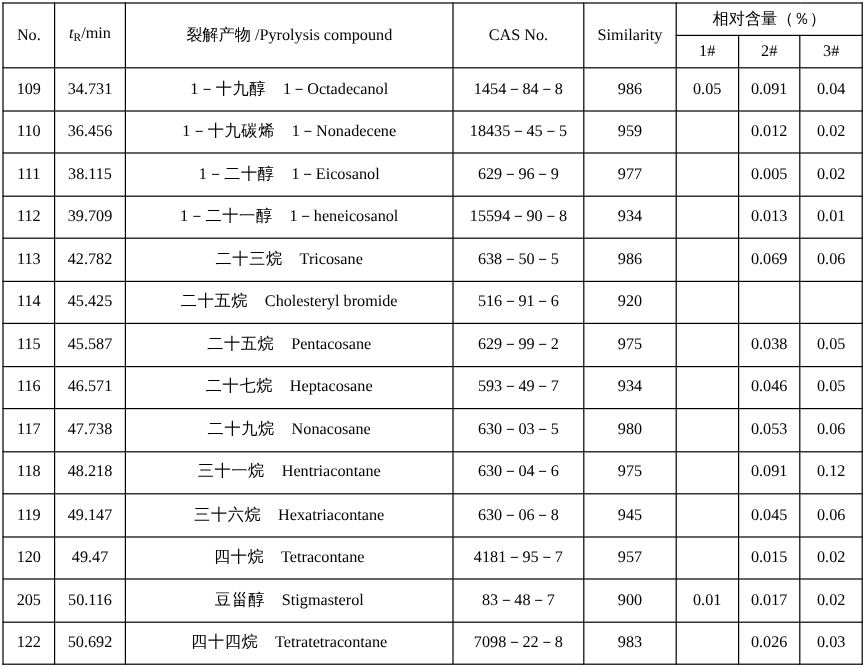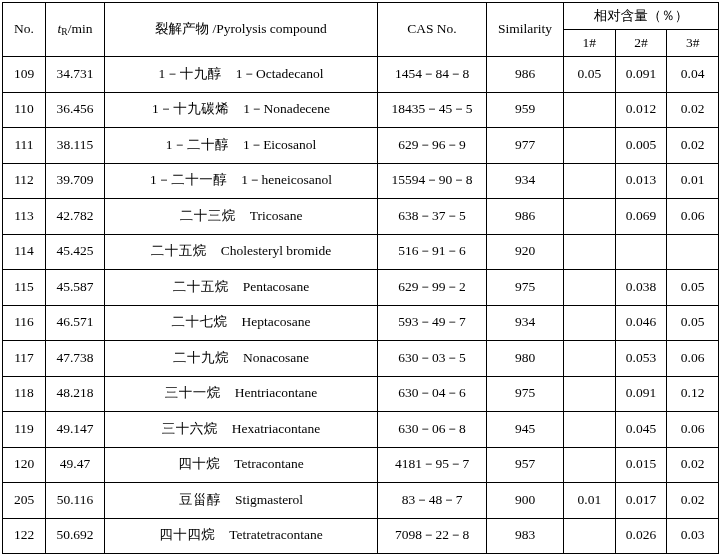--- a/index.html
+++ b/index.html
@@ -133,21 +133,21 @@
         <td>15594－90－8</td>
         <td>934</td>
         <td></td>
         <td>0.013</td>
         <td>0.01</td>
       </tr>
       <tr>
         <td>113</td>
         <td>42.782</td>
         <td class="cmp"><span class="cn">二十三烷</span><span class="gap"></span><span>Tricosane</span></td>
-        <td>638－37－5</td>
+        <td>638－50－5</td>
         <td>986</td>
         <td></td>
         <td>0.069</td>
         <td>0.06</td>
       </tr>
       <tr>
         <td>114</td>
         <td>45.425</td>
         <td class="cmp"><span class="cn">二十五烷</span><span class="gap"></span><span>Cholesteryl bromide</span></td>
         <td>516－91－6</td>

